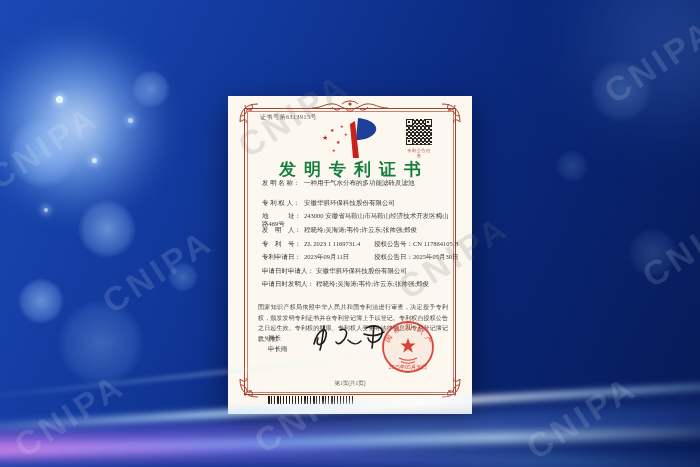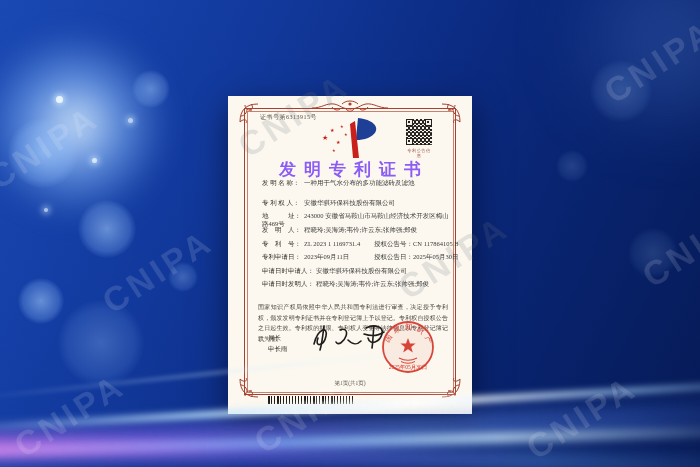--- a/index.html
+++ b/index.html
@@ -63,21 +63,21 @@
   .qr-wrap{position:absolute;left:176px;top:23px;width:30px;text-align:center;}
   .qr{width:26px;height:26px;margin:0 auto;background:
       conic-gradient(#23201e 90deg,transparent 90deg 180deg,#23201e 180deg 270deg,transparent 270deg) 0 0/4px 4px,
       repeating-linear-gradient(0deg,rgba(35,32,30,.8) 0 1px,transparent 1px 3px),#f5f2ea;
       position:relative;}
   .finder{position:absolute;width:7px;height:7px;border:1.6px solid #23201e;background:#f5f2ea;box-sizing:border-box;}
   .finder::after{content:"";position:absolute;left:1px;top:1px;width:2px;height:2px;background:#23201e;}
   .f-tl{left:0;top:0;} .f-tr{right:0;top:0;} .f-bl{left:0;bottom:0;}
   .qr-label{font-size:5px;color:#a2544a;margin-top:2px;letter-spacing:.5px;transform:scale(.85);transform-origin:center;}
   .cert-title{position:absolute;left:0;top:62px;width:100%;text-align:center;
-    font-size:17px;font-weight:bold;color:#8b5cf6;letter-spacing:8px;text-indent:8px;}
+    font-size:17px;font-weight:bold;color:#15803d;letter-spacing:8px;text-indent:8px;}
   .row{position:absolute;left:34px;right:18px;font-size:6.5px;color:#3b3b3b;line-height:1.25;}
   .lbl{display:inline-block;min-width:42px;color:#33302c;}
   .lbl-wide{min-width:54px;}
   .col2{position:absolute;left:112px;top:0;white-space:nowrap;}
   .r1{top:83px;} .r2{top:103px;} .r3{top:116px;} .r4{top:130px;}
   .r5{top:144px;} .r6{top:157px;} .r7{top:171px;} .r8{top:184px;}
   .legal{position:absolute;left:30px;right:24px;top:206px;font-size:6px;line-height:1.75;
     text-align:justify;color:#4a443c;}
   .director{position:absolute;left:40px;top:236px;font-size:6.5px;color:#33302c;line-height:1.7;}
   .signature{position:absolute;left:76px;top:224px;}

